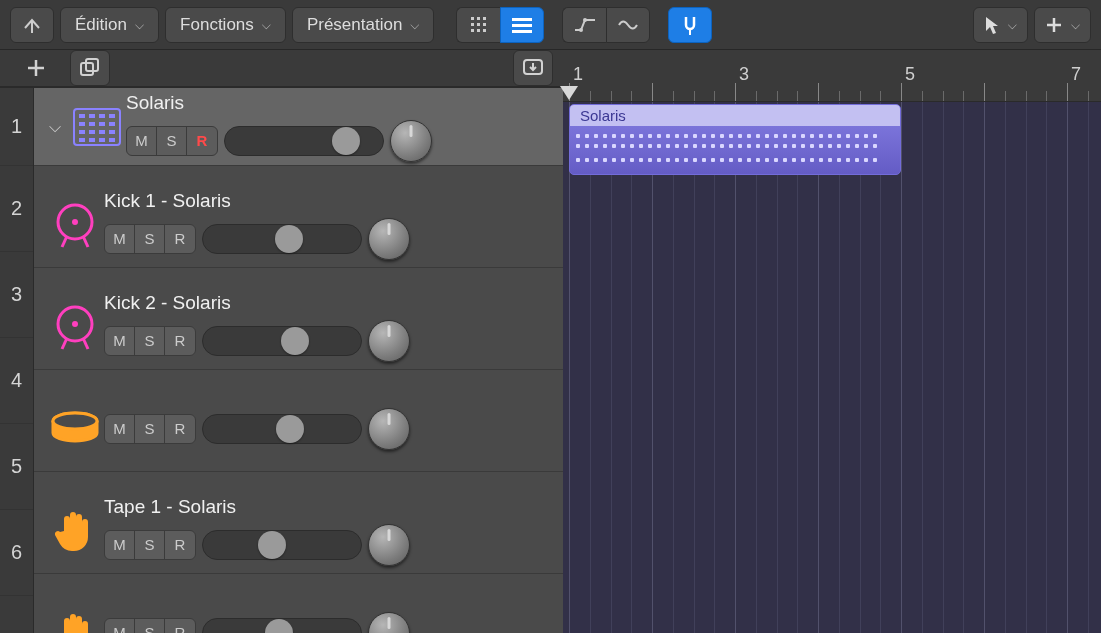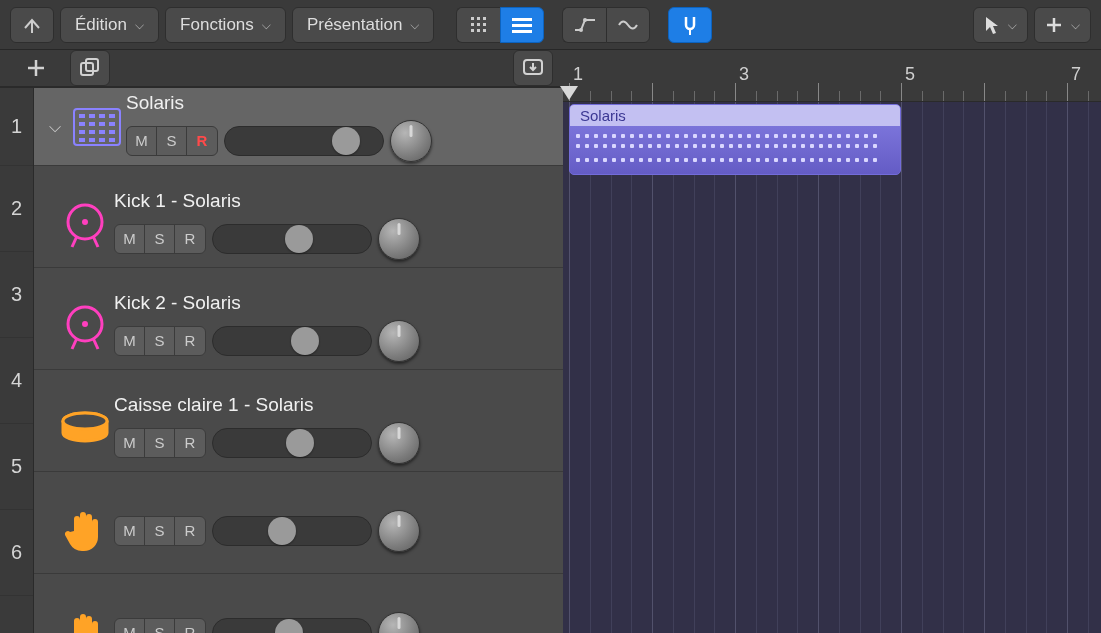--- a/index.html
+++ b/index.html
@@ -49,21 +49,21 @@
 
 .numcol { width:34px; background:#3a3a3a; border-right:1px solid #2a2a2a; display:flex; flex-direction:column; }
 .numcell { display:flex; align-items:center; justify-content:center; color:#d4d4d4; font-size:20px; border-bottom:1px solid #333; }
 
 
 .tracks-wrap { display:flex; flex:1; border-top:1px solid #2a2a2a }
 .tracks { flex:1; display:flex; flex-direction:column; background:#4a4a4a; }
 .track { display:flex; align-items:center; padding:8px 10px 8px 8px; border-bottom:1px solid #3a3a3a; height:86px; }
 .track.master { background:#656565; height:78px }
 .track .disclose { width:26px; color:#ccc; font-size:16px; text-align:center; cursor:pointer; }
-.track.sub { padding-left:22px;margin-top:16px; }
+.track.sub { padding-left:12px;margin-top:16px; }
 .track .ticon { width:58px; height:58px; display:flex; align-items:center; justify-content:center; }
 .track .tinfo { flex:1; display:flex; flex-direction:column; gap:6px; min-width:0; }
 .track .tname { font-size:19px; color:#f0f0f0; white-space:nowrap; }
 .ctrlrow { display:flex; align-items:center; gap:6px; }
 .msr { height:30px; background:#5c5c5c; border:1px solid #3b3b3b; border-radius:6px; display:flex; overflow:hidden; }
 .msr span { width:30px; display:flex; align-items:center; justify-content:center; font-size:15px; color:#ccc; border-right:1px solid #3b3b3b; cursor:pointer; }
 .msr span:last-child { border-right:none; }
 .msr span.sep { border-right:1px solid #3b3b3b; }
 .msr .rec.on { color:#ff4a4a; font-weight:600; }
 .slider { width:160px; height:30px; background:#3a3a3a; border:1px solid #2c2c2c; border-radius:15px; position:relative; cursor:pointer; }
@@ -285,41 +285,41 @@
           <div class="track sub" style="height: 86px;">
             <div class="ticon">
               <svg width="52" height="40" viewBox="0 0 52 40">
                 <ellipse cx="26" cy="12" rx="22" ry="8" fill="none" stroke="#ffa326" stroke-width="3"></ellipse>
                 <path d="M4 12 V24 A22 8 0 0 0 48 24 V12" fill="#ffa326" stroke="#ffa326" stroke-width="3"></path>
                 <ellipse cx="26" cy="12" rx="22" ry="8" fill="#4a4a4a"></ellipse>
                 <ellipse cx="26" cy="12" rx="22" ry="8" fill="none" stroke="#ffa326" stroke-width="3"></ellipse>
               </svg>
             </div>
             <div class="tinfo">
-    <div class="tname">Caisse claire 1 - Solaris</div>
     <div class="ctrlrow">
       <div class="msr">
         <span>M</span>
         <span class="sep">S</span>
         <span class="rec ">R</span>
       </div>
       <div class="slider">
                   <div class="thumb" style="left:72.80000000000001px"></div>
                 </div>
       <div class="knob"></div>
     </div>
   </div>
           </div>
           <div class="track sub" style="height: 86px;">
             <div class="ticon">
               <svg width="46" height="48" viewBox="0 0 46 48">
                 <path d="M12 24 V12 a3 3 0 0 1 6 0 V22 V8 a3 3 0 0 1 6 0 V22 V10 a3 3 0 0 1 6 0 V24 V15 a3 3 0 0 1 6 0 V30 a14 14 0 0 1 -14 14 h-2 a14 14 0 0 1 -12 -7 l-5 -9 a3 3 0 0 1 5 -3 z" fill="#ffa326"></path>
               </svg>
             </div>
             <div class="tinfo">
+    <div class="tname">Tape 1 - Solaris</div>
     <div class="ctrlrow">
       <div class="msr">
         <span>M</span>
         <span class="sep">S</span>
         <span class="rec ">R</span>
       </div>
       <div class="slider">
                   <div class="thumb" style="left:54.6px"></div>
                 </div>
       <div class="knob"></div>

